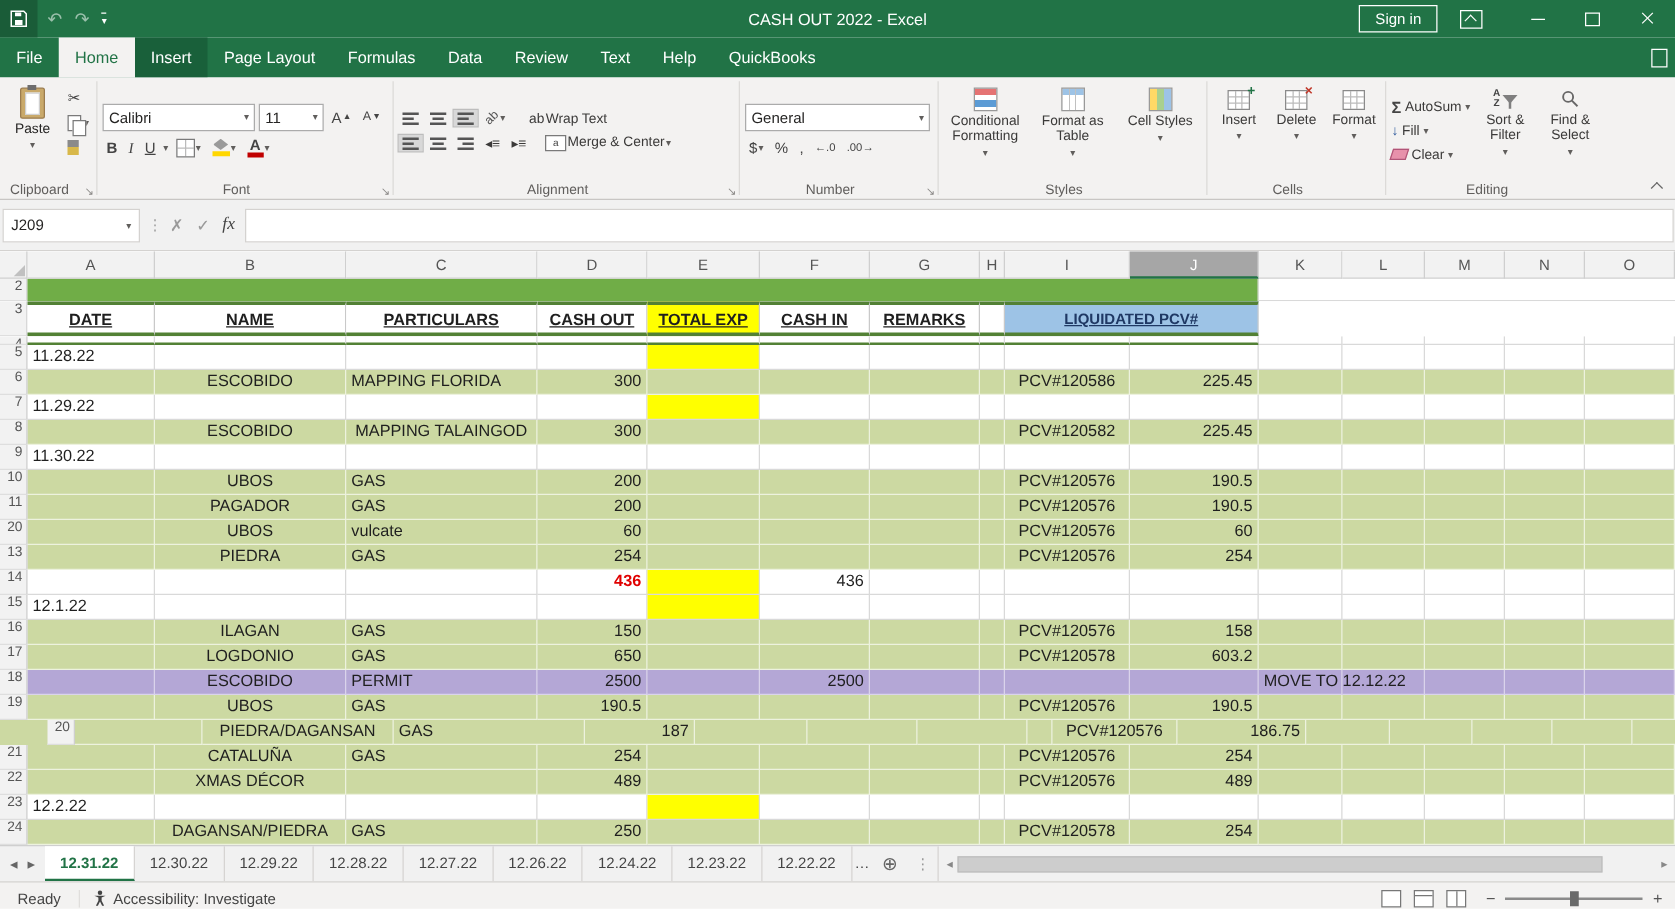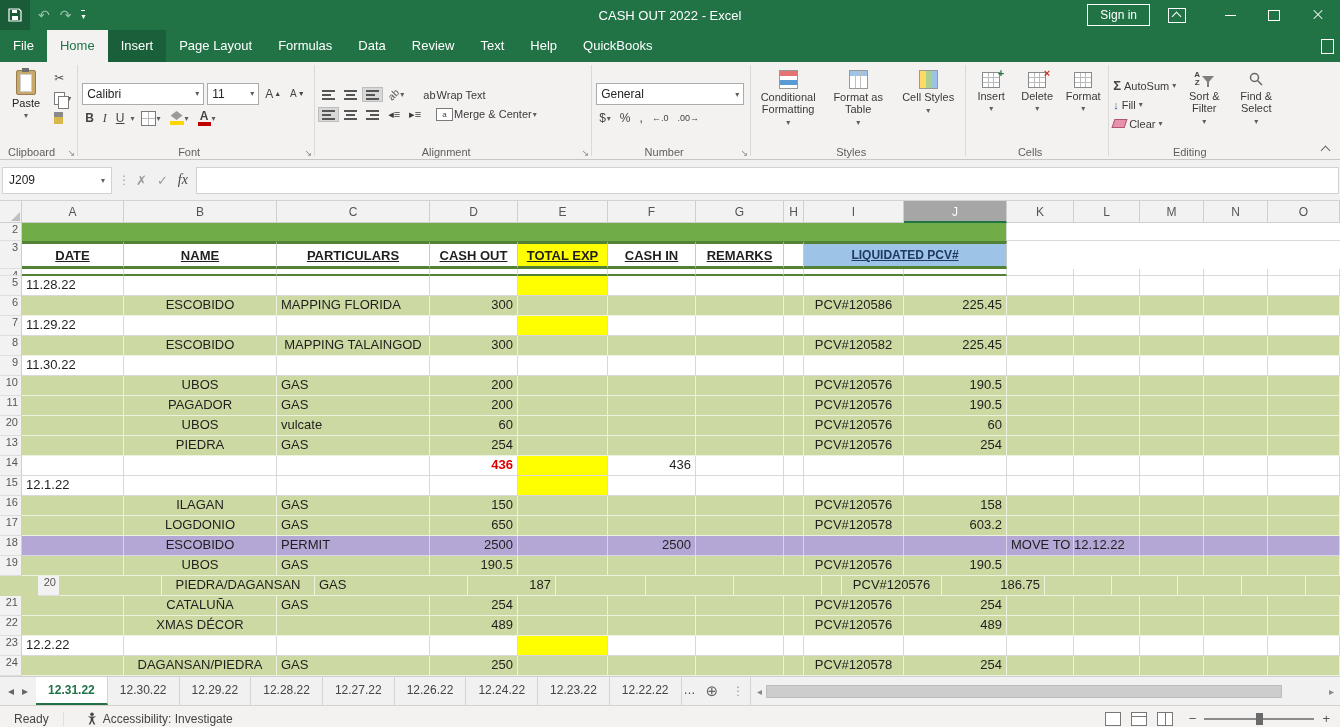--- a/index.html
+++ b/index.html
@@ -145,21 +145,21 @@
   .sellipsis{line-height:27px;padding:0 2px;color:#444;}
   .addsheet{display:flex;align-items:center;padding:0 8px;color:#666;font-size:15px;}
   .sdots{display:flex;align-items:center;color:#999;padding:0 6px;}
   .hscroll{flex:1;display:flex;align-items:center;border-left:1px solid #d6d4d2;background:#f1f1f1;padding:0 2px;}
   .sarrow{color:#888;font-size:10px;padding:0 4px;}
   .strack{flex:1;height:13px;background:#f1f1f1;display:flex;align-items:center;}
   .sthumb{width:92%;height:11px;background:#cdcdcd;border:1px solid #bdbdbd;}
   
   .statusbar{height:25px;background:#f3f2f1;border-top:1px solid #d4d2d0;display:flex;align-items:center;flex:0 0 auto;font-size:12px;color:#444;}
   .sb-ready{padding:0 14px;}
-  .sb-acc{display:flex;align-items:center;gap:5px;padding:0 22px;border-left:1px solid #e0dedc;}
+  .sb-acc{display:flex;align-items:center;gap:5px;padding:0 10px;border-left:1px solid #e0dedc;}
   .sb-spacer{flex:1;}
   .viewicos{display:flex;align-items:center;gap:10px;margin-right:16px;}
   .vico{width:14px;height:12px;border:1px solid #777;background:#fff;}
   .vico.v2{background:linear-gradient(#777,#777) 0 3px/100% 1px no-repeat,#fff;}
   .vico.v3{background:linear-gradient(#777,#777) 7px 0/1px 100% no-repeat,#fff;}
   .zoom{display:flex;align-items:center;gap:8px;margin-right:10px;}
   .ztrack{width:110px;height:2px;background:#8a8a8a;position:relative;}
   .zthumb{position:absolute;left:52px;top:-5px;width:7px;height:12px;background:#6a6a6a;}
   .zsign{font-size:13px;color:#555;}
 </style>

